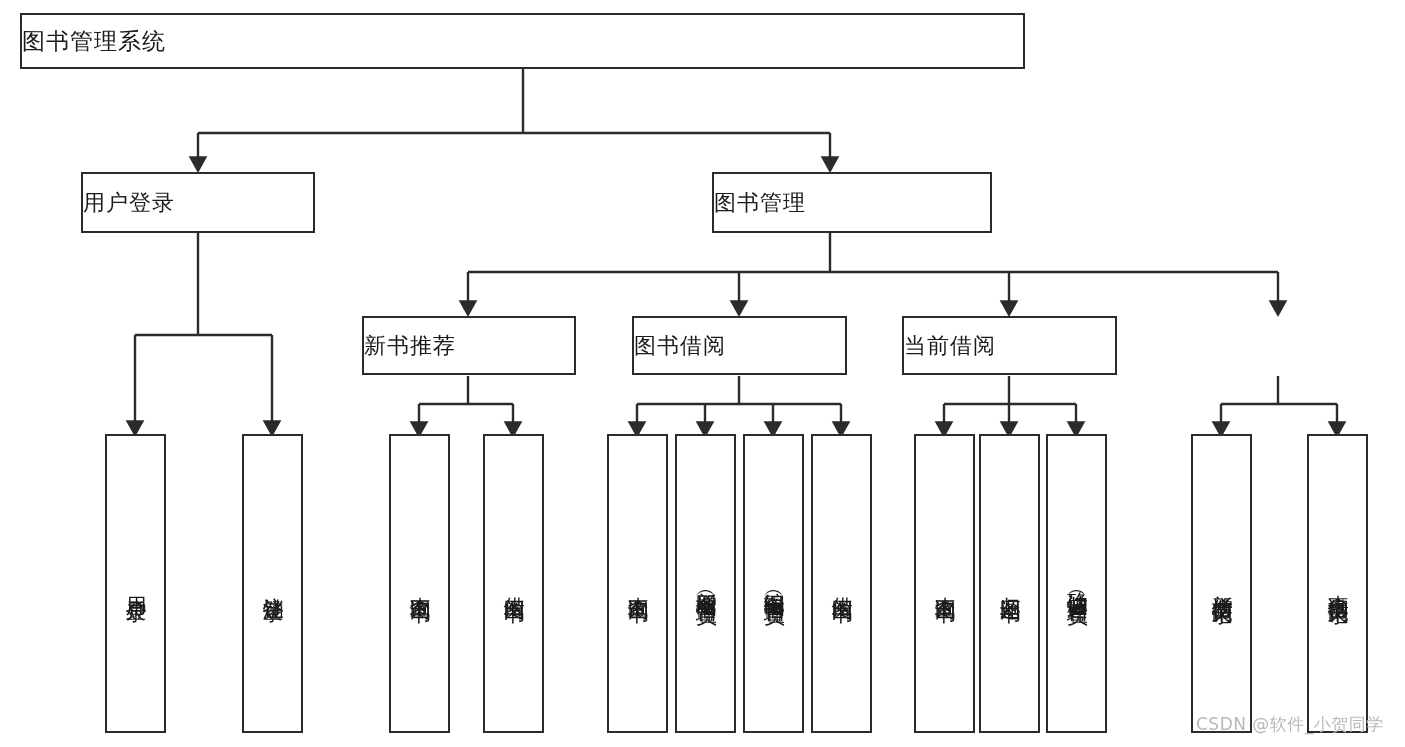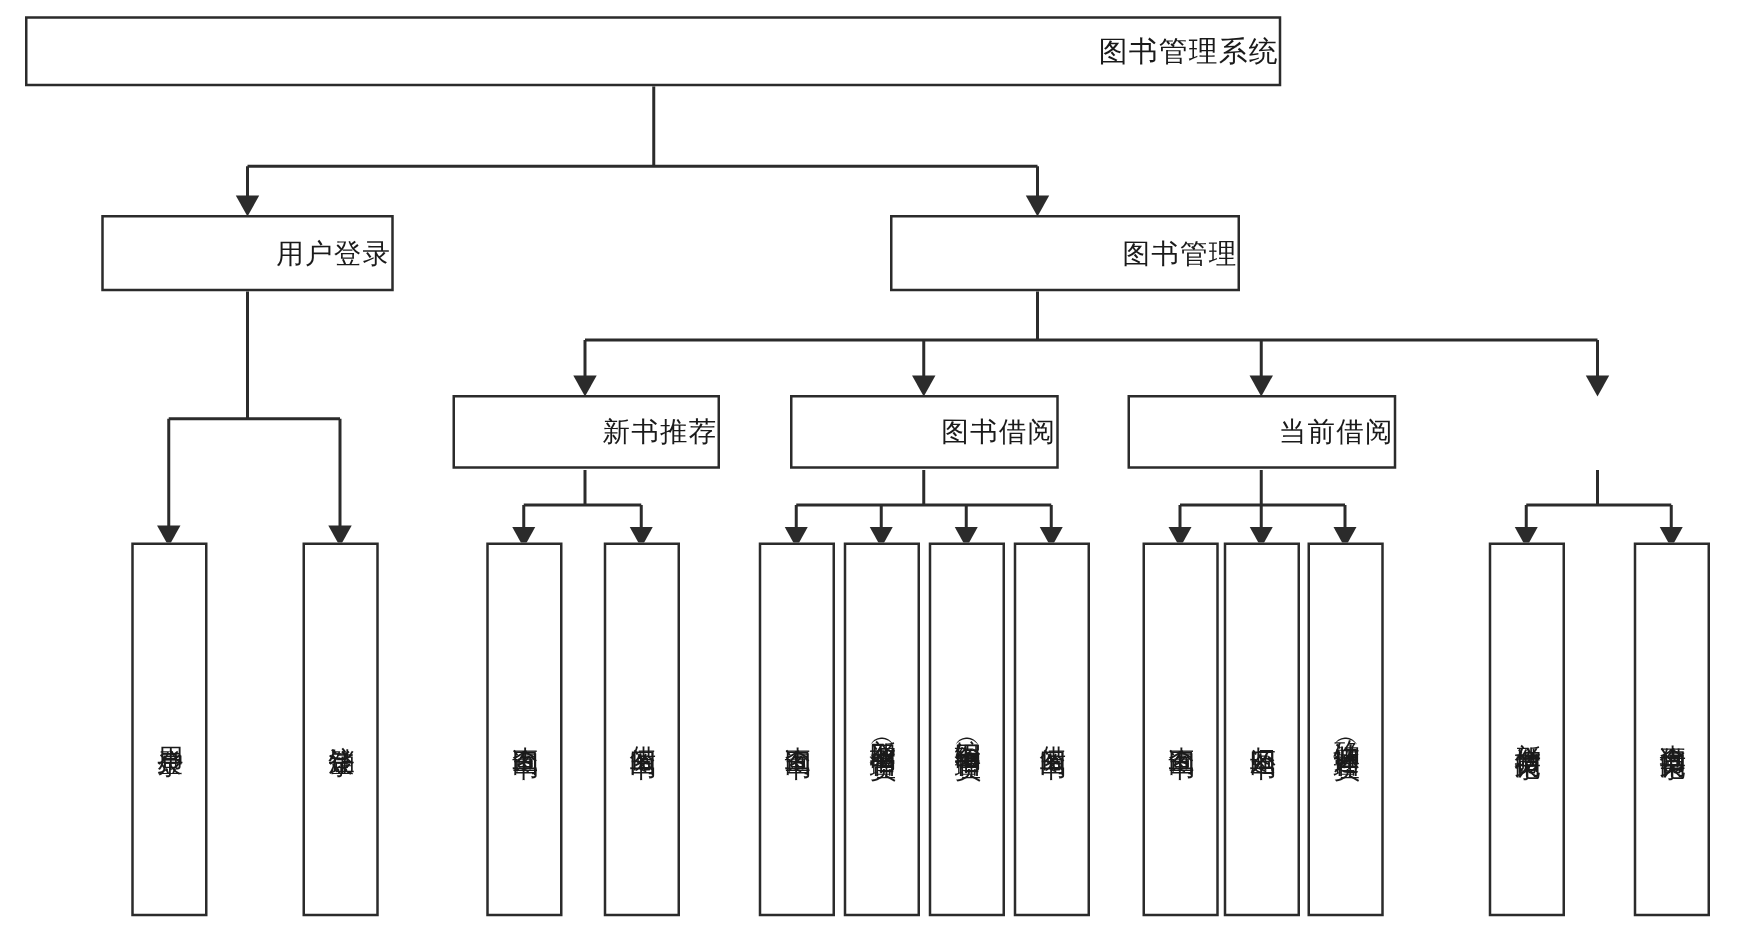--- a/index.html
+++ b/index.html
@@ -17,21 +17,21 @@
     background: #ffffff;
     overflow: hidden;
   }
   .node {
     position: absolute;
     box-sizing: border-box;
     border: 2px solid #2b2b2b;
     background: #ffffff;
     display: flex;
     align-items: center;
-    justify-content: flex-end;
+    justify-content: flex-start;
     color: #1a1a1a;
   }
   .node-h {
     font-size: 22px;
     letter-spacing: 1px;
     white-space: nowrap;
   }
   .node-root {
     font-size: 23px;
   }
@@ -183,14 +183,15 @@
     <span class="vtext">确认归还（管理员）</span>
   </div>
 
   <div class="node node-v" style="left:1191px; top:434px; width:61px; height:299px;">
     <span class="vtext">新增借阅记录</span>
   </div>
   <div class="node node-v" style="left:1307px; top:434px; width:61px; height:299px;">
     <span class="vtext">查询借阅记录</span>
   </div>
 
+  <div class="watermark">CSDN @软件_小贺同学</div>
 
 </div>
 
 </body></html>

